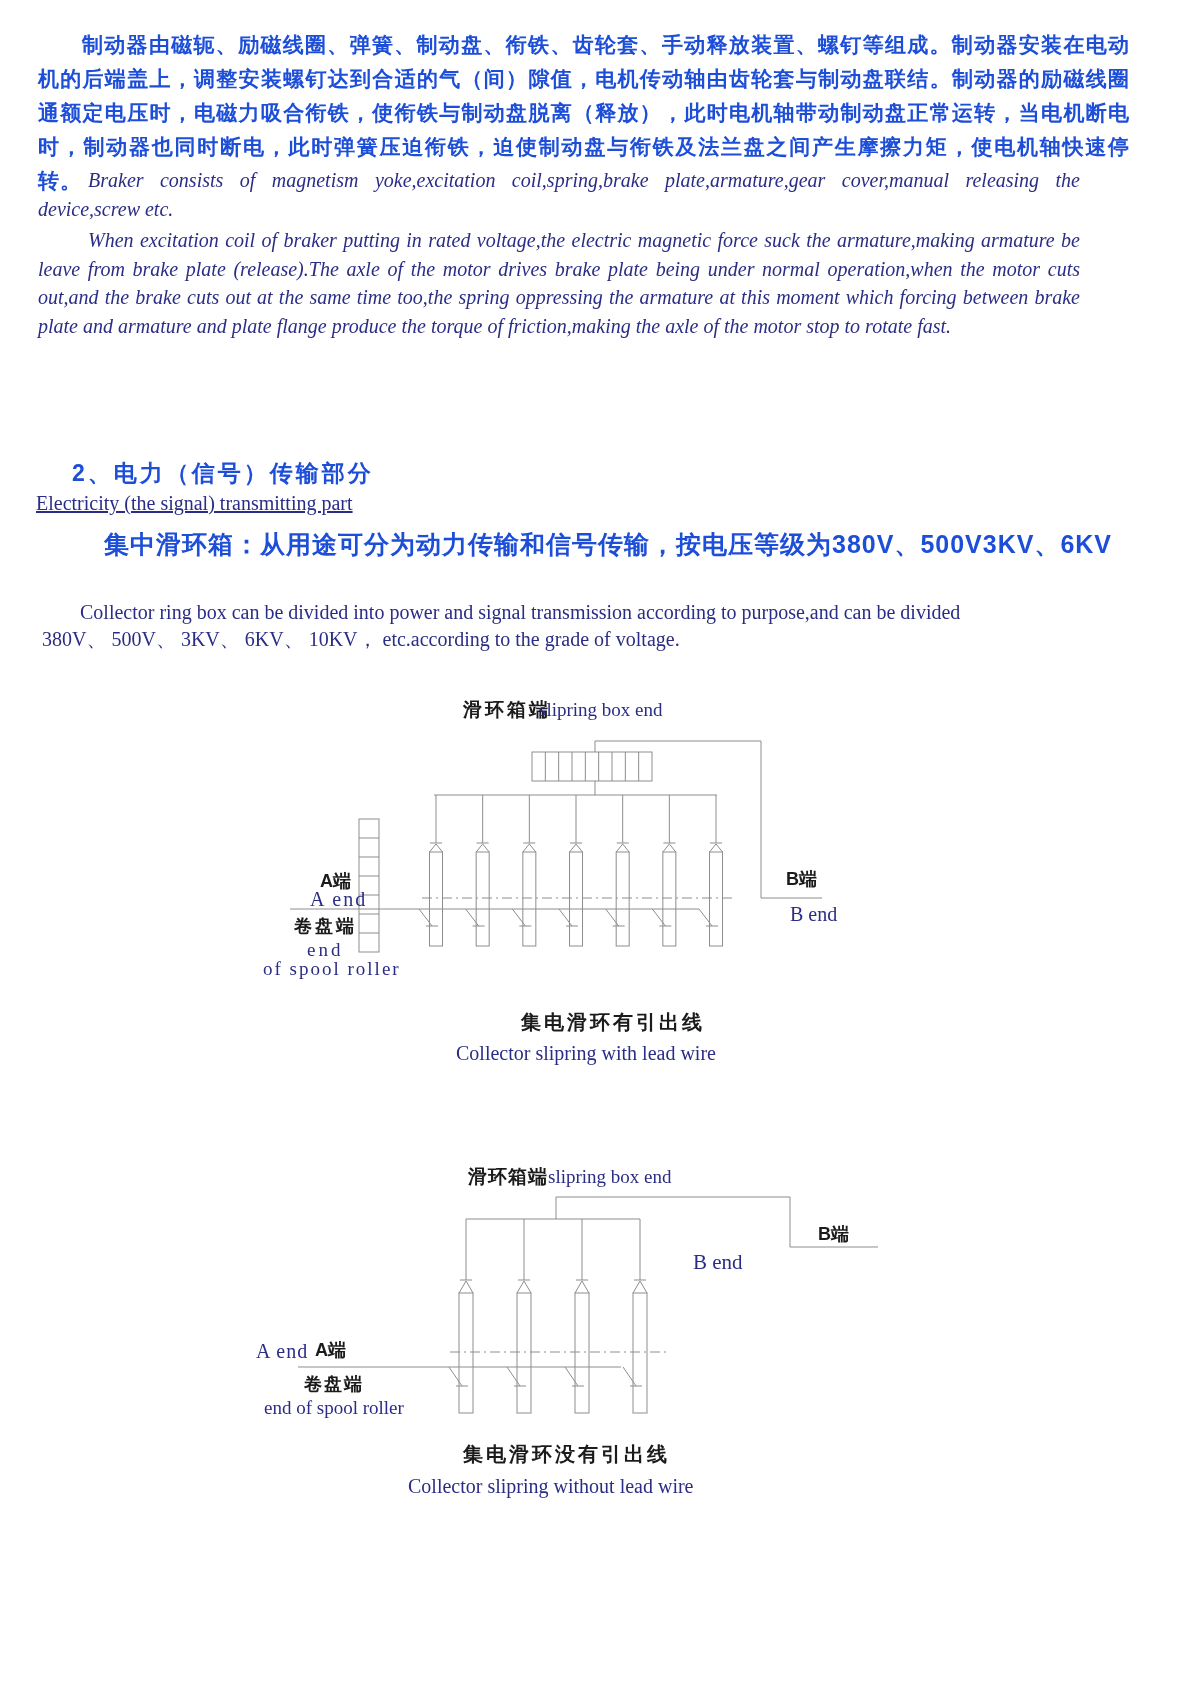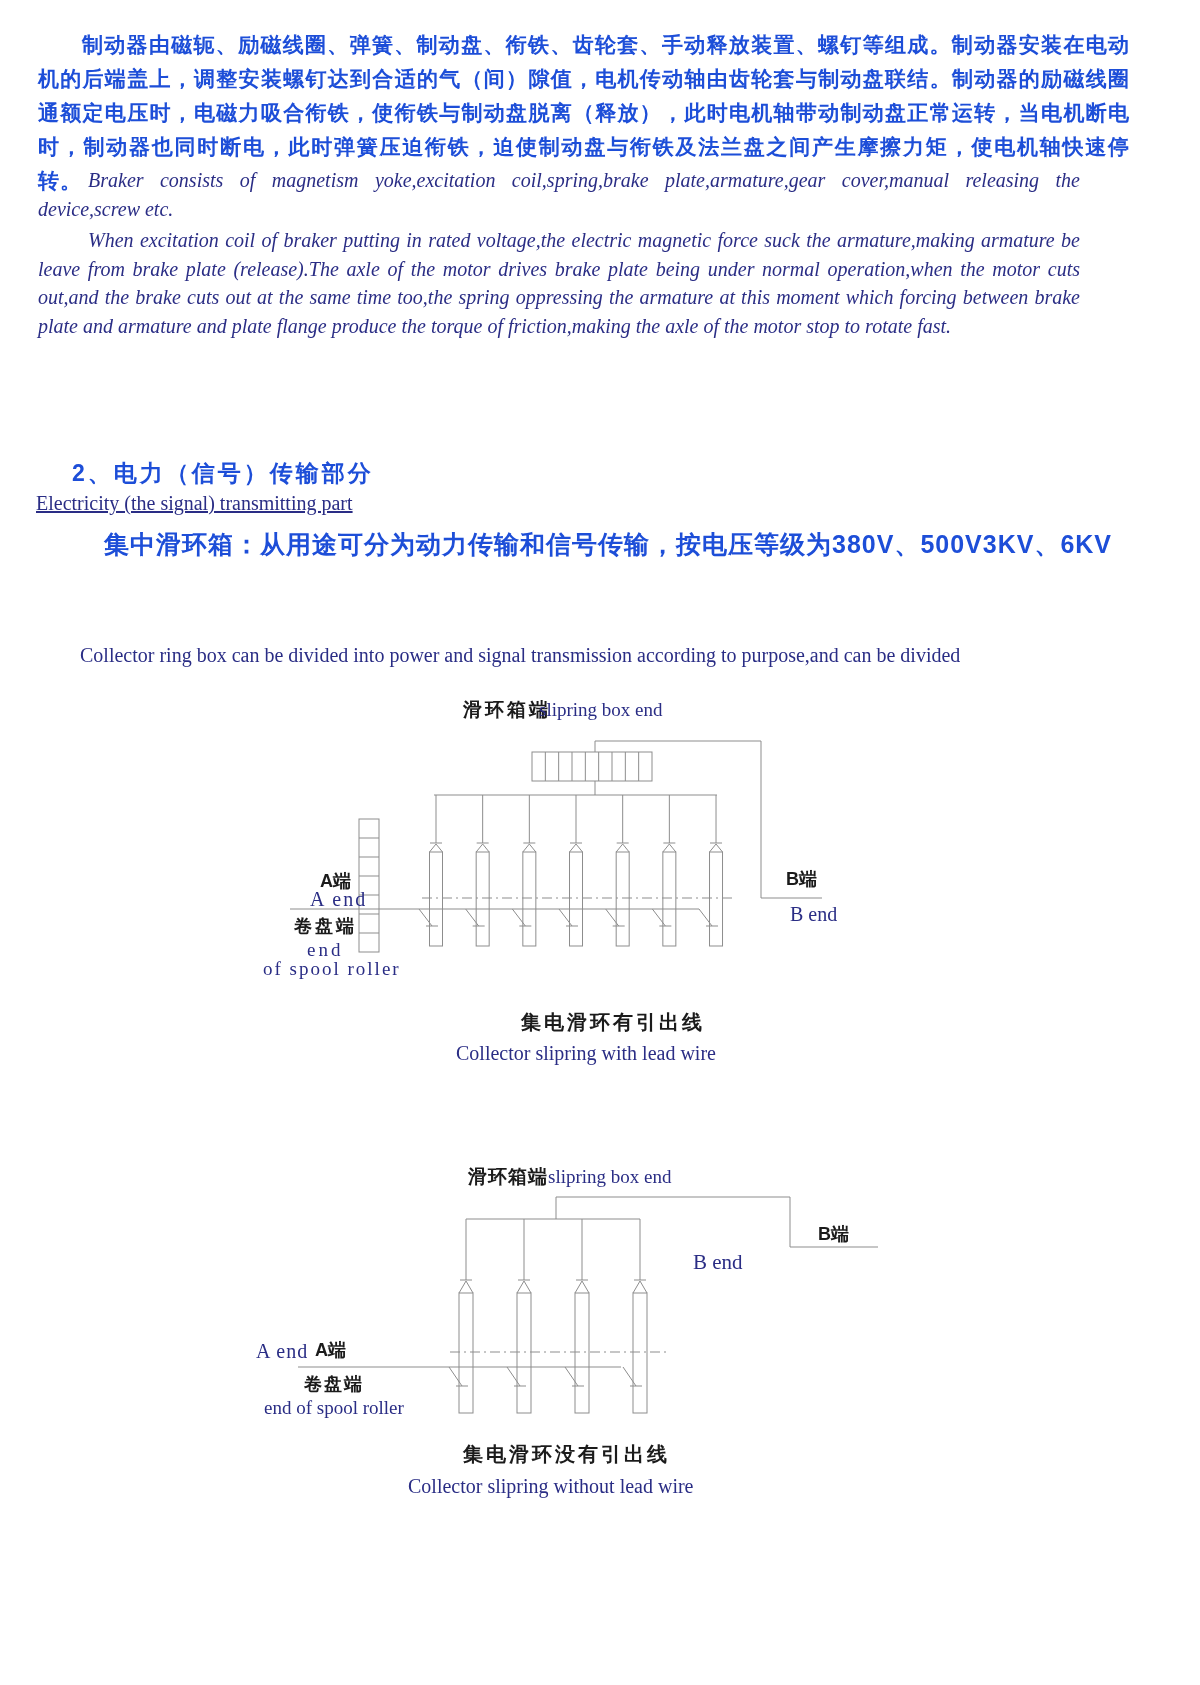--- a/index.html
+++ b/index.html
@@ -9,21 +9,21 @@
   .en{color:#2a2d85;font-family:"Liberation Serif",serif;}
   .abs{position:absolute;}
   .intro-cn{left:38px;top:28px;width:1092px;font-size:21px;line-height:34px;
             text-align:justify;text-indent:44px;letter-spacing:1px;}
   .en-paras{left:38px;top:166px;width:1042px;font-size:20px;line-height:28.5px;text-align:justify;font-style:italic;}
   .en-paras p{margin:0 0 3px 0;text-indent:50px;}
   .sec-head{left:72px;top:458px;font-size:23px;letter-spacing:3px;}
   .sec-head-en{left:36px;top:492px;font-size:20px;text-decoration:underline;}
   .collector-cn{left:38px;top:526px;width:1100px;font-size:25px;line-height:37px;letter-spacing:1px;}
   .collector-cn .l1{text-indent:66px;}
-  .collector-en{left:38px;top:599px;width:1060px;font-size:20px;line-height:27px;margin-top:43px;}
+  .collector-en{left:38px;top:599px;width:1060px;font-size:20px;line-height:27px;}
   .collector-en .l1{text-indent:42px;}
   .collector-en .l2{text-indent:4px;}
   svg{position:absolute;left:0;}
   svg .wire{stroke:#8d8d8d;stroke-width:1;fill:none;}
   svg text{user-select:none;}
   .svg-cn{font-family:"Liberation Sans",sans-serif;font-weight:700;fill:#1b1b1b;}
   .svg-en{font-family:"Liberation Serif",serif;fill:#2a2d85;}
 </style>
 </head>
 <body>
@@ -38,20 +38,21 @@
   </div>
 
   <div class="abs sec-head cn">2、电力（信号）传输部分</div>
   <div class="abs sec-head-en en">Electricity (the signal) transmitting part</div>
 
   <div class="abs collector-cn cn">
     <div class="l1">集中滑环箱：从用途可分为动力传输和信号传输，按电压等级为380V、500V3KV、6KV</div>
   </div>
   <div class="abs collector-en en">
     <div class="l1">Collector ring box can be divided into power and signal transmission according to purpose,and can be  divided</div>
+    <div class="l2">380V、 500V、 3KV、 6KV、 10KV， etc.according to the grade of  voltage.</div>
   </div>
 
   <svg id="svg-d1" width="1200" height="440" style="top:640px;">
 
     <polyline class="wire" points="595,112 595,101 761,101 761,258 822,258"></polyline>
 
     <rect class="wire" x="532" y="112" width="120" height="29"></rect>
     <g id="d1-comb-cells" class="wire">
         <line x1="545.3333333333334" y1="112" x2="545.3333333333334" y2="141"></line>
         <line x1="558.6666666666666" y1="112" x2="558.6666666666666" y2="141"></line>

